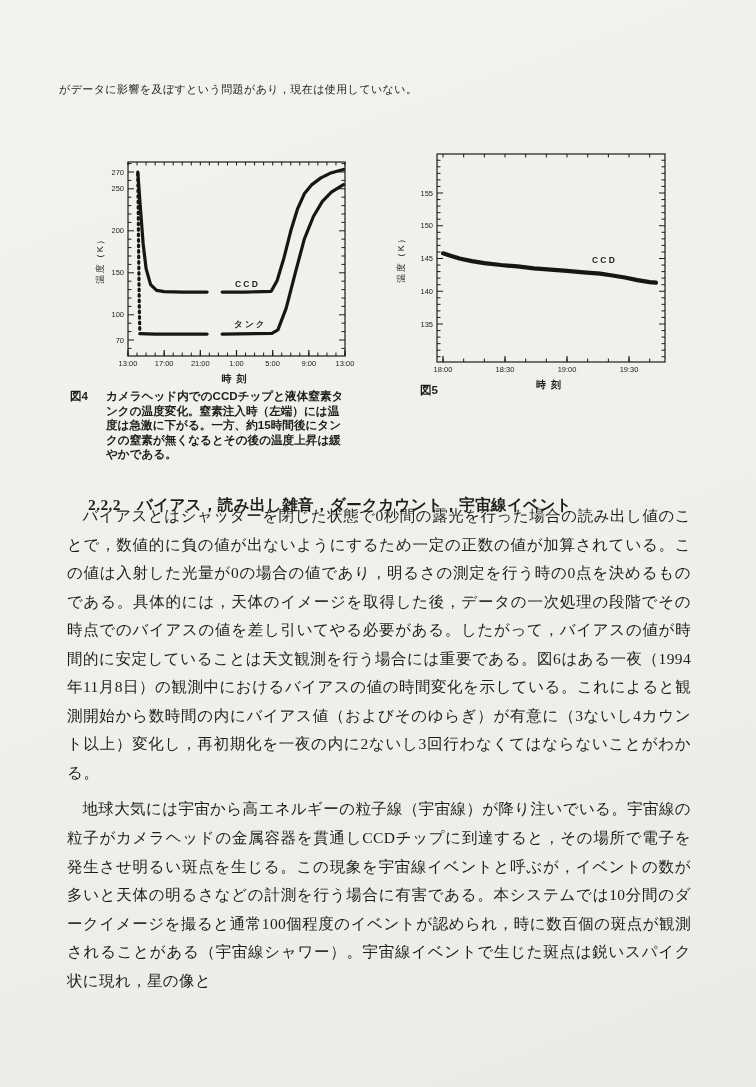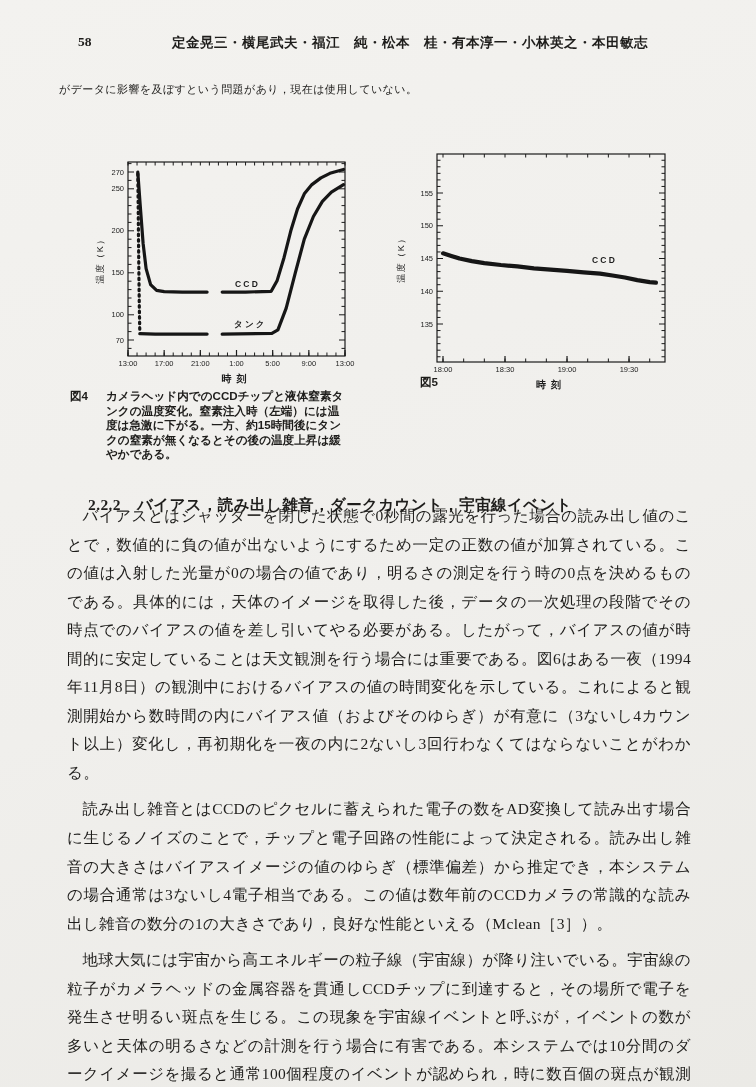--- a/index.html
+++ b/index.html
@@ -15,21 +15,21 @@
            font-size:13.5px; font-weight:bold; letter-spacing:0.5px;}
   .lead-text{position:absolute; left:59px; top:82px; width:645px;
              font-size:11px; letter-spacing:0.4px;}
   .fig-svg{position:absolute;}
   #fig4-svg{left:88px; top:148px;}
   #fig5-svg{left:390px; top:146px;}
   .fig-caption{position:absolute; display:flex;
                font-family:"Liberation Sans","DejaVu Sans",sans-serif;
                font-weight:bold; font-size:11.6px; line-height:14.6px;}
   #fig4-caption{left:70px; top:389px; width:280px;}
-  #fig5-caption{left:420px; top:375px; width:280px;}
+  #fig5-caption{left:420px; top:383px; width:280px;}
   .fig-label{flex:none; width:36px;}
   .fig-caption-text{width:238px;}
   #fig5-caption .fig-caption-text{width:236px;}
   .section-heading{position:absolute; left:88px; top:474px;
                    font-size:15.5px; font-weight:bold; letter-spacing:0.4px;margin-top:21px;}
   .body-text{position:absolute; left:59px; top:494px; width:640px;
              font-size:15.5px; line-height:28.55px; text-align:justify;
              letter-spacing:0.35px;}
   .body-text p{margin:8px; text-indent:1em;}
   
@@ -37,24 +37,20 @@
   .tick{font:7.5px "Liberation Sans","DejaVu Sans",sans-serif;}
   .axlabel{font:9px "Liberation Sans","DejaVu Sans",sans-serif; letter-spacing:1.5px;}
   .axlabel-x{font:bold 10px "Liberation Sans","DejaVu Sans",sans-serif; letter-spacing:5px;}
   .series-label{font:bold 8.5px "Liberation Sans","DejaVu Sans",sans-serif; letter-spacing:2.2px;}
 </style>
 </head>
 <body>
 
 <div class="page">
 
-  <div class="header-row">
-    <div class="page-number">58</div>
-    <div class="authors">定金晃三・横尾武夫・福江　純・松本　桂・有本淳一・小林英之・本田敏志</div>
-  </div>
 
   <div class="lead-text">がデータに影響を及ぼすという問題があり，現在は使用していない。</div>
 
   <svg id="fig4-svg" class="fig-svg" width="270" height="248" viewBox="0 0 270 248">
       <rect x="40" y="14" width="217" height="194" fill="none" stroke="#1b1b1b" stroke-width="1.2"></rect>
       <line x1="40" y1="200.4" x2="43.5" y2="200.4" stroke="#1b1b1b" stroke-width="1"></line>
       <line x1="257" y1="200.4" x2="253.5" y2="200.4" stroke="#1b1b1b" stroke-width="1"></line>
       <line x1="40" y1="192" x2="46" y2="192" stroke="#1b1b1b" stroke-width="1"></line>
       <line x1="257" y1="192" x2="251" y2="192" stroke="#1b1b1b" stroke-width="1"></line>
       <text x="36" y="194.6" text-anchor="end" class="tick">70</text>
@@ -291,17 +287,16 @@
   </div>
 
   <div id="fig5-caption" class="fig-caption">
     <span class="fig-label">図5</span>
   </div>
 
   <div class="section-heading">2.2.2　バイアス，読み出し雑音，ダークカウント，宇宙線イベント</div>
 
   <div class="body-text">
     <p>バイアスとはシャッターを閉じた状態で0秒間の露光を行った場合の読み出し値のことで，数値的に負の値が出ないようにするため一定の正数の値が加算されている。この値は入射した光量が0の場合の値であり，明るさの測定を行う時の0点を決めるものである。具体的には，天体のイメージを取得した後，データの一次処理の段階でその時点でのバイアスの値を差し引いてやる必要がある。したがって，バイアスの値が時間的に安定していることは天文観測を行う場合には重要である。図6はある一夜（1994年11月8日）の観測中におけるバイアスの値の時間変化を示している。これによると観測開始から数時間の内にバイアス値（およびそのゆらぎ）が有意に（3ないし4カウント以上）変化し，再初期化を一夜の内に2ないし3回行わなくてはならないことがわかる。</p>
-    <p>読み出し雑音とはCCDのピクセルに蓄えられた電子の数をAD変換して読み出す場合に生じるノイズのことで，チップと電子回路の性能によって決定される。読み出し雑音の大きさはバイアスイメージの値のゆらぎ（標準偏差）から推定でき，本システムの場合通常は3ないし4電子相当である。この値は数年前のCCDカメラの常識的な読み出し雑音の数分の1の大きさであり，良好な性能といえる（Mclean［3］）。</p>
     <p>地球大気には宇宙から高エネルギーの粒子線（宇宙線）が降り注いでいる。宇宙線の粒子がカメラヘッドの金属容器を貫通しCCDチップに到達すると，その場所で電子を発生させ明るい斑点を生じる。この現象を宇宙線イベントと呼ぶが，イベントの数が多いと天体の明るさなどの計測を行う場合に有害である。本システムでは10分間のダークイメージを撮ると通常100個程度のイベントが認められ，時に数百個の斑点が観測されることがある（宇宙線シャワー）。宇宙線イベントで生じた斑点は鋭いスパイク状に現れ，星の像と</p>
   </div>
 
 </div>
 
 </body></html>

